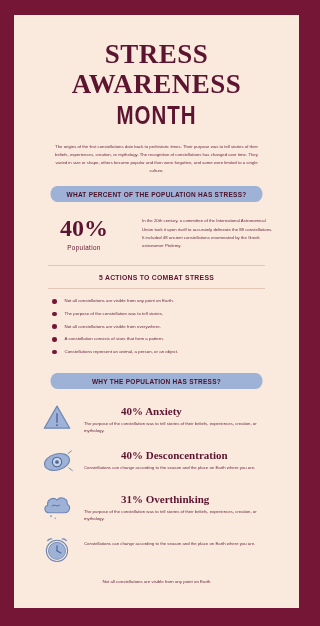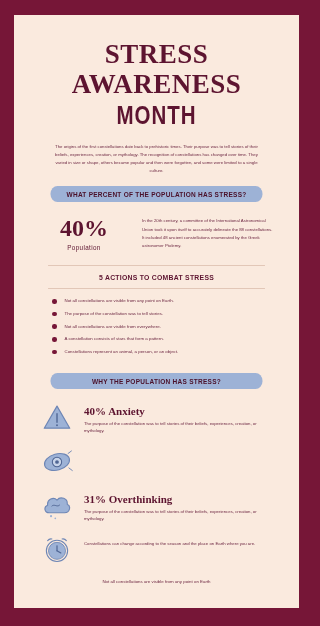--- a/index.html
+++ b/index.html
@@ -147,20 +147,21 @@
   }
   .reason-icon { width:34px; height:34px; flex:none; }
   .reason-icon svg { width:100%; height:100%; display:block; }
   .reason-body { flex:1; padding-top:4px; }
   .reason-title {
     font-family:"Liberation Serif", serif;
     font-weight:bold;
     font-size:11px;
     color:#5D1430;
     line-height:1.1;
+    margin-left:37px;
   }
   .reason-desc {
     margin-top:3px;
     font-size:4.3px;
     line-height:1.75;
     color:#6D2742;
   }
 
   
   .footer {
@@ -241,20 +242,24 @@
 
       <div class="reason">
         <div class="reason-icon">
           <svg viewBox="0 0 40 40">
             <ellipse cx="20" cy="20" rx="15" ry="9.5" fill="#9DB2D6" stroke="#6E86B5" stroke-width="1.3" transform="rotate(-15 20 20)"></ellipse>
             <circle cx="20" cy="20" r="5.5" fill="#C8D4E9" stroke="#4F6593" stroke-width="1.2"></circle>
             <circle cx="20" cy="20" r="2.2" fill="#4F6593"></circle>
             <line x1="33" y1="10" x2="37" y2="7" stroke="#6E86B5" stroke-width="1.1" stroke-linecap="round"></line>
             <line x1="34" y1="27" x2="38" y2="30" stroke="#6E86B5" stroke-width="1.1" stroke-linecap="round"></line>
           </svg>
+        </div>
+        <div class="reason-body">
+          <div class="reason-title">40% Desconcentration</div>
+          <div class="reason-desc">Constellations can change according to the season and the place on Earth where you are.</div>
         </div>
       </div>
 
       <div class="reason">
         <div class="reason-icon">
           <svg viewBox="0 0 40 40">
             <path d="M11 28 C5 28 4 21 9 19 C8 12 16 9 20 13 C24 8 33 11 32 18 C37 20 35 28 29 28 Z" fill="#9DB2D6" stroke="#6E86B5" stroke-width="1.3" stroke-linejoin="round"></path>
             <path d="M14 20 C17 17 20 22 23 19" fill="none" stroke="#4F6593" stroke-width="1.1" stroke-linecap="round"></path>
             <circle cx="13" cy="32" r="1.3" fill="#9DB2D6"></circle>
             <circle cx="18" cy="34.5" r="1" fill="#9DB2D6"></circle>

